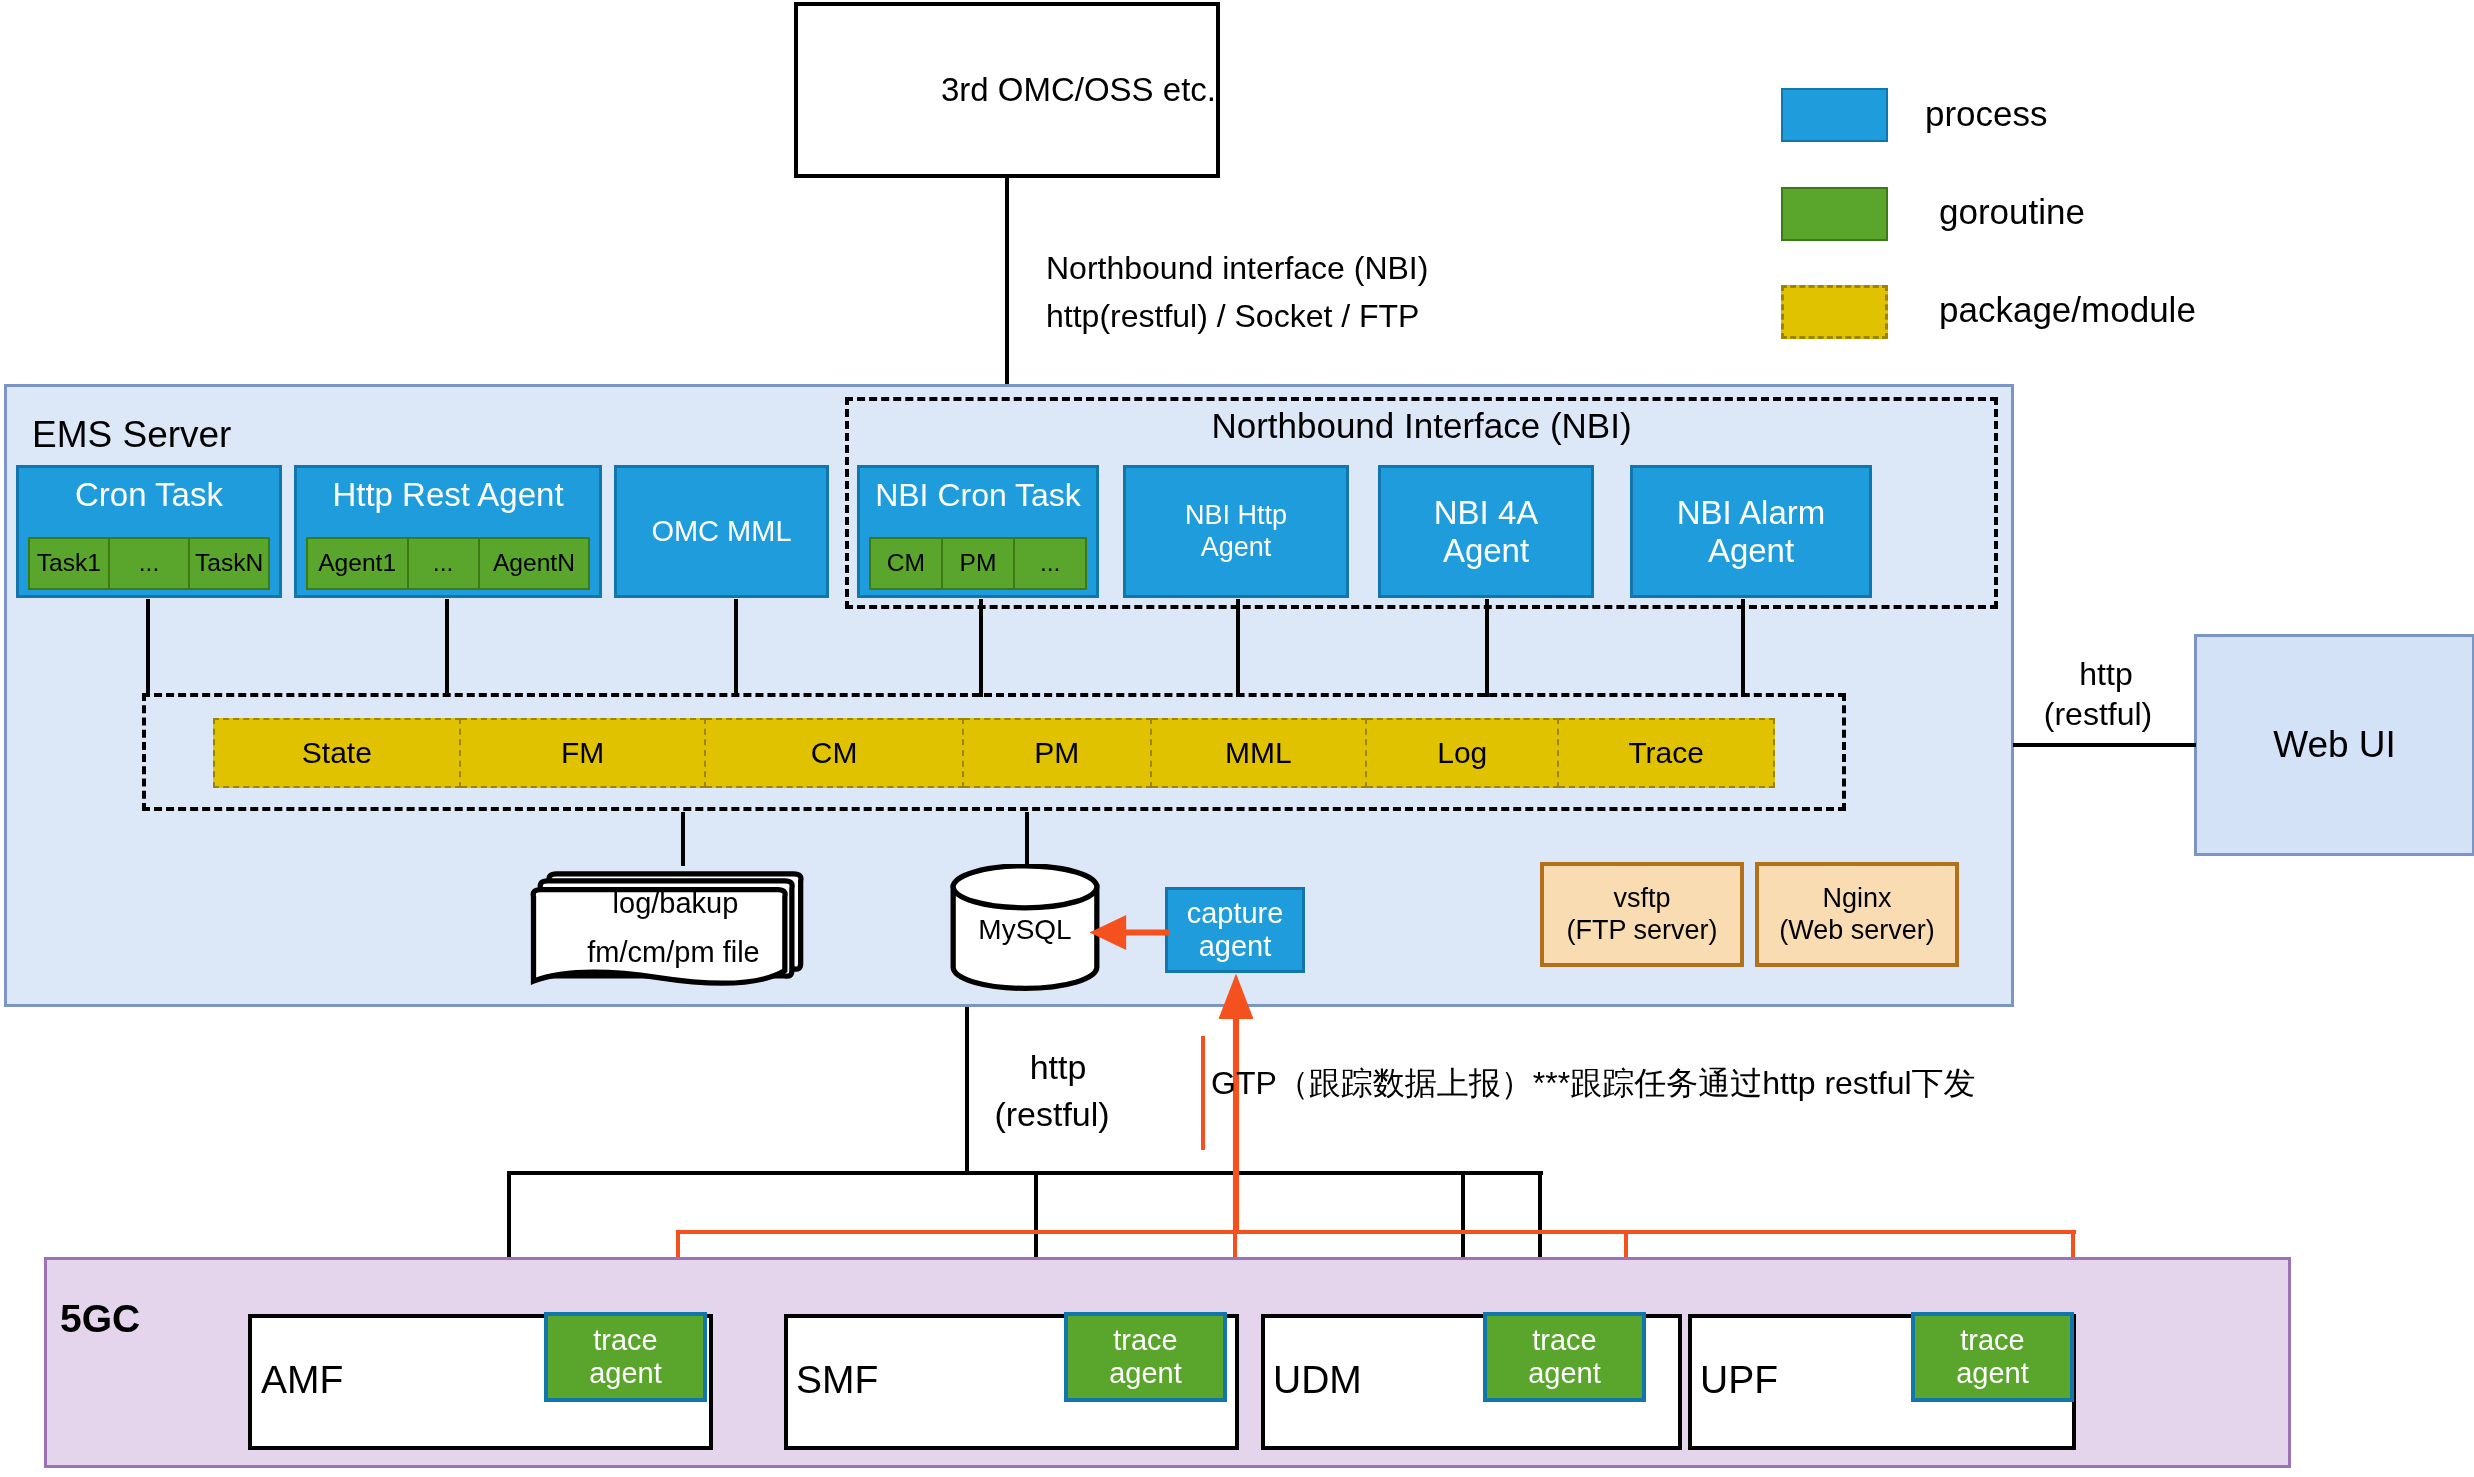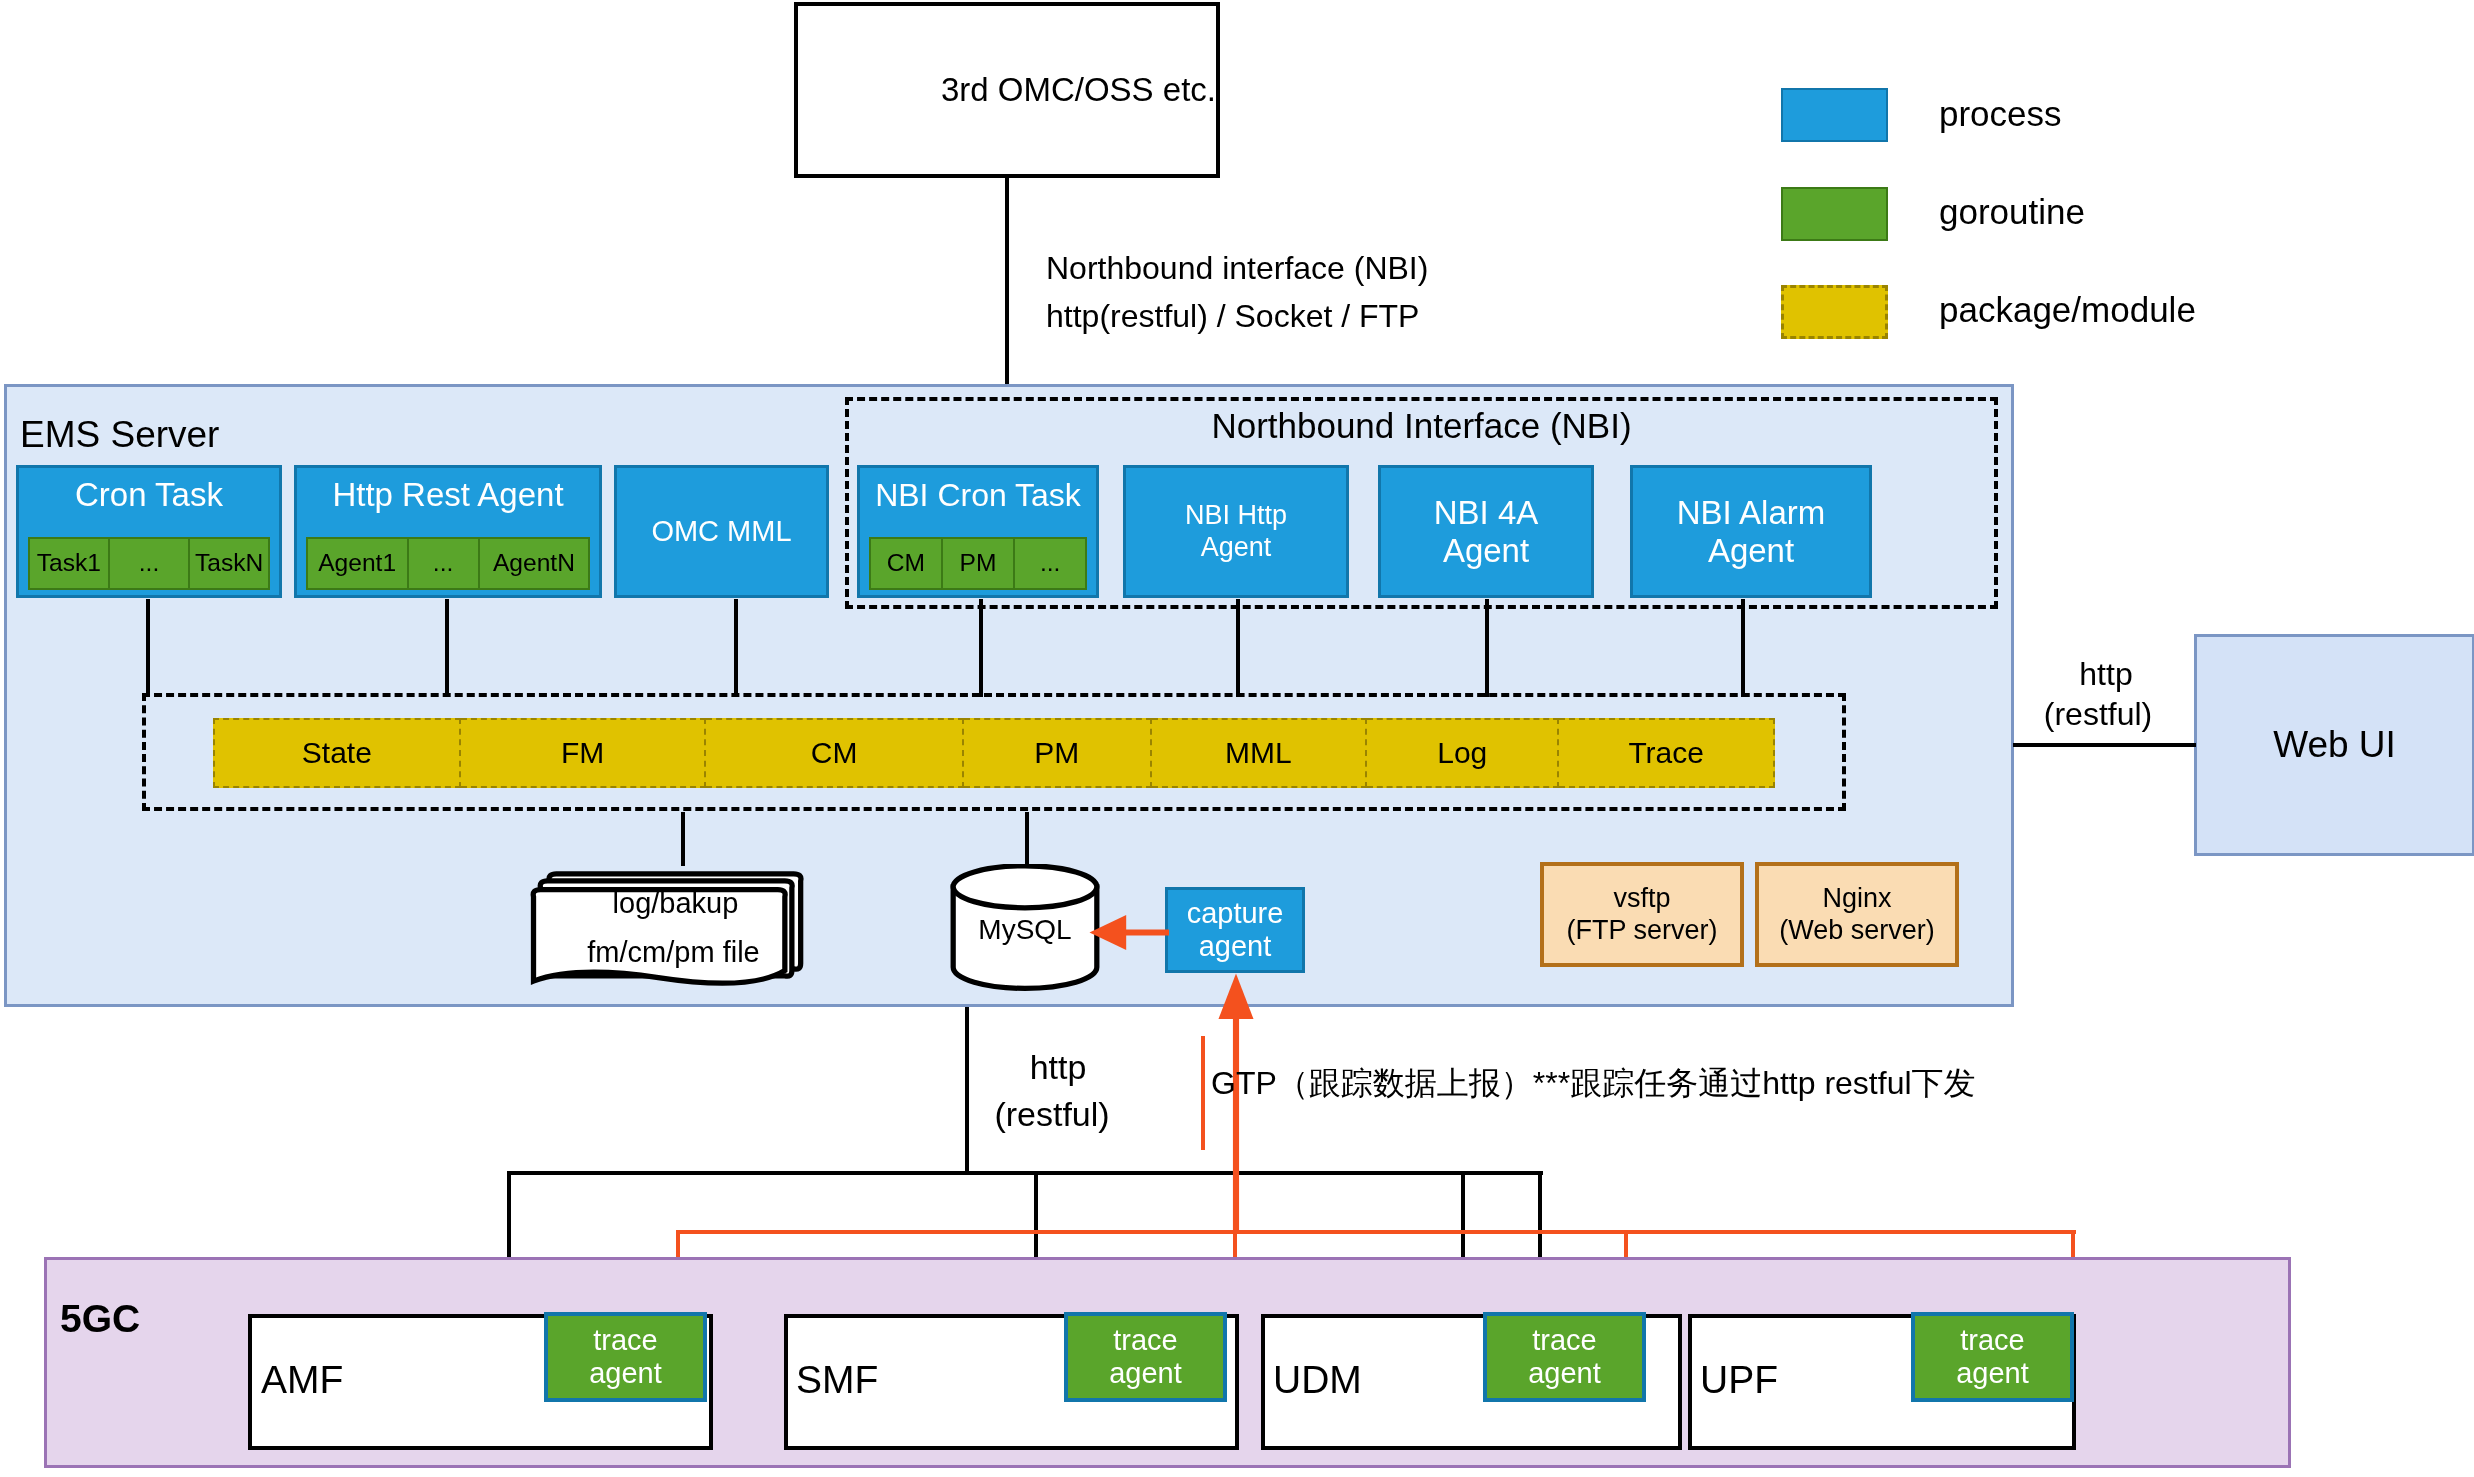--- a/index.html
+++ b/index.html
@@ -33,31 +33,31 @@
 <div class="abs box-white ctr" style="left:794px;top:1.8px;width:426px;height:176px;font-size:33px;">
   <span class="label">3rd OMC/OSS etc.</span>
 </div>
 
 <div class="abs vline" style="left:1005px;top:177px;width:4.4px;height:209px;"></div>
 <div class="abs label" style="left:1046px;top:250px;font-size:32px;">Northbound interface (NBI)</div>
 <div class="abs label" style="left:1046px;top:298px;font-size:32px;">http(restful) / Socket / FTP</div>
 
 <div class="abs" style="left:1781px;top:83px;width:544px;height:254px;">
   <div class="abs" style="left:0px;top:5.3px;width:107px;height:54px;background:#1e9cdc;border:2.6px solid #1176ab;"></div>
-  <div class="abs label" style="left:158px;top:10.5px;font-size:35px;">process</div>
+  <div class="abs label" style="left:144px;top:10.5px;font-size:35px;">process</div>
 
   <div class="abs" style="left:0px;top:104px;width:107px;height:54px;background:#5aa52b;border:2.6px solid #3c7a16;"></div>
   <div class="abs label" style="left:158px;top:109px;font-size:35px;">goroutine</div>
 
   <div class="abs" style="left:0px;top:202px;width:107px;height:54px;background:#e0c200;border:3.5px dashed #9a8400;"></div>
   <div class="abs label" style="left:158px;top:207px;font-size:35px;">package/module</div>
 </div>
 
 <div class="abs panel-ems" style="left:3.5px;top:384px;width:2010px;height:623px;"></div>
-<div class="abs label" style="left:20px;top:414px;font-size:37px;">EMS Server</div>
+<div class="abs label" style="left:32px;top:414px;font-size:37px;">EMS Server</div>
 
 <div class="abs dashed-grp" style="left:845px;top:397px;width:1153px;height:212px;"></div>
 <div class="abs ctr" style="left:845px;top:405px;width:1153px;height:42px;font-size:35px;">
   <span class="label">Northbound Interface (NBI)</span>
 </div>
 
 <div class="abs box-process" style="left:16px;top:465px;width:266px;height:133px;">
   <div class="ctr" style="height:54px;font-size:33px;">
     <span class="label">Cron Task</span>
   </div>

